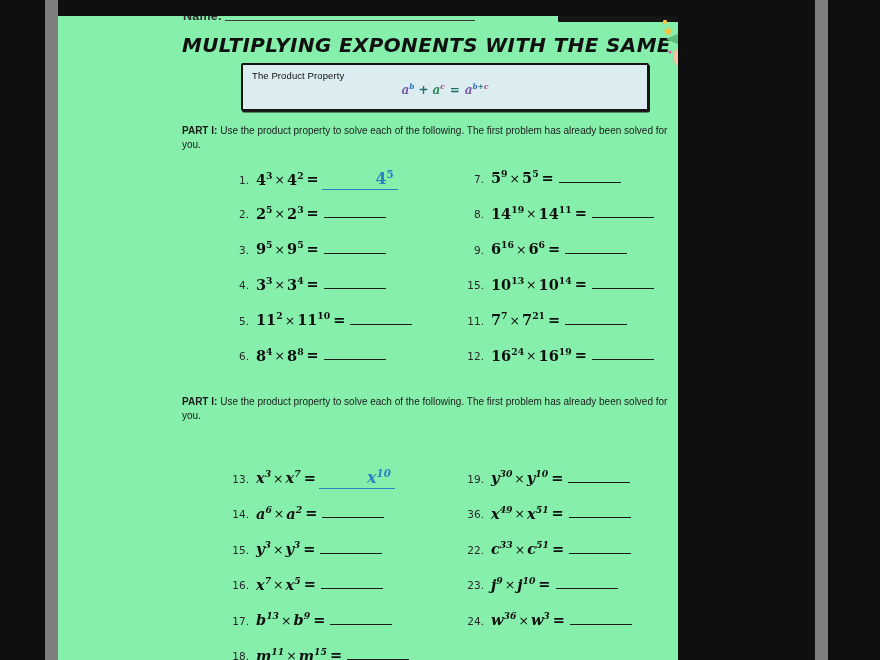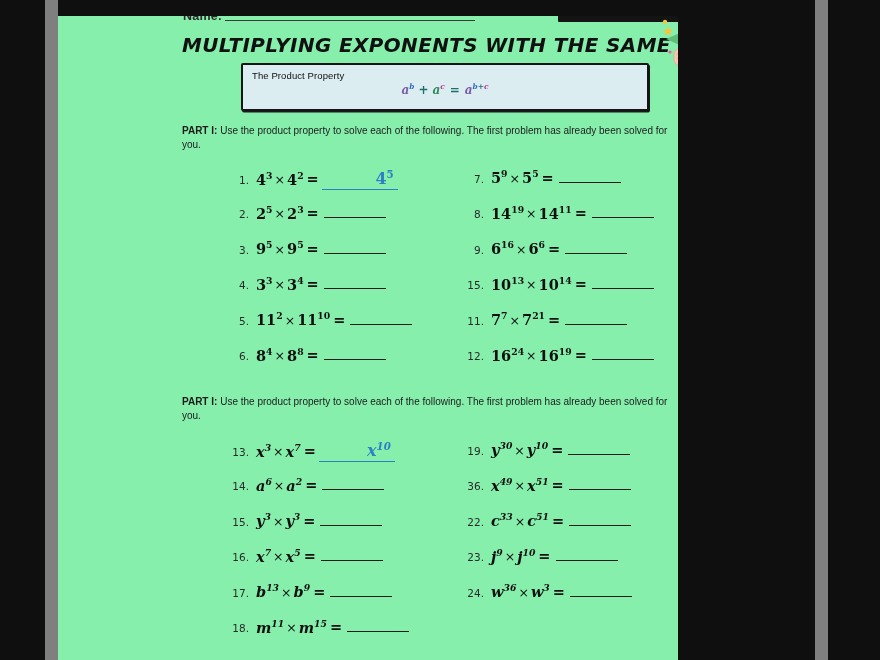--- a/index.html
+++ b/index.html
@@ -81,21 +81,21 @@
   }
   .pnum{
     font-family:"DejaVu Sans", sans-serif;
     font-size:10.5px;color:#2a2a2a;font-weight:normal;
     width:26px;text-align:right;margin-right:7px;flex:none;
   }
   .pexpr{
     font-family:"DejaVu Serif", serif;
     font-size:14.5px;font-weight:bold;color:#101010;
   }
-  .pexpr.ital{font-style:italic;}
+  .pexpr.ital{font-style:italic;margin-top:28px;}
   .pexpr sup{font-size:.64em;vertical-align:super;font-weight:bold;}
   .times{font-family:"DejaVu Sans", sans-serif;font-weight:normal;font-size:12.5px;padding:0 2px;}
   .eqs{font-family:"DejaVu Serif", serif;font-size:14.5px;font-weight:bold;padding:0 3px 0 3px;}
 
   .blank{
     display:inline-block;width:62px;border-bottom:1.5px solid #1c1c1c;
     height:13px;margin-left:2px;
   }
   .blank-ans{
     display:inline-block;min-width:62px;border-bottom:1.5px solid #2f7fc4;

